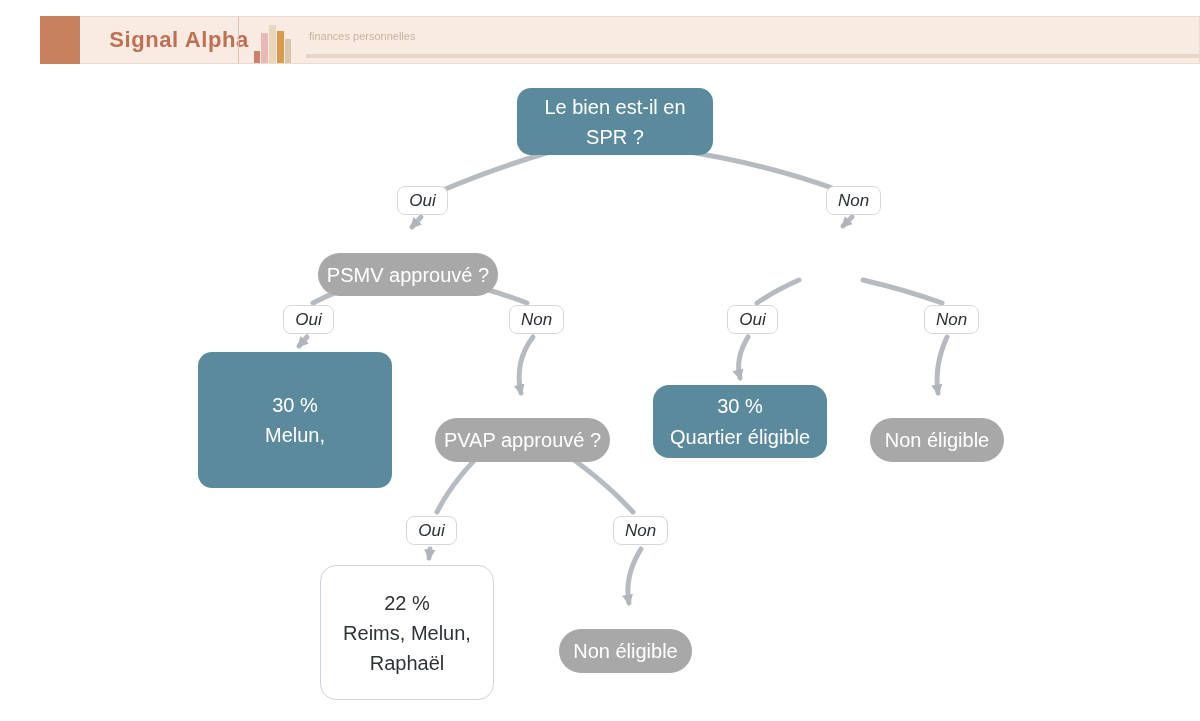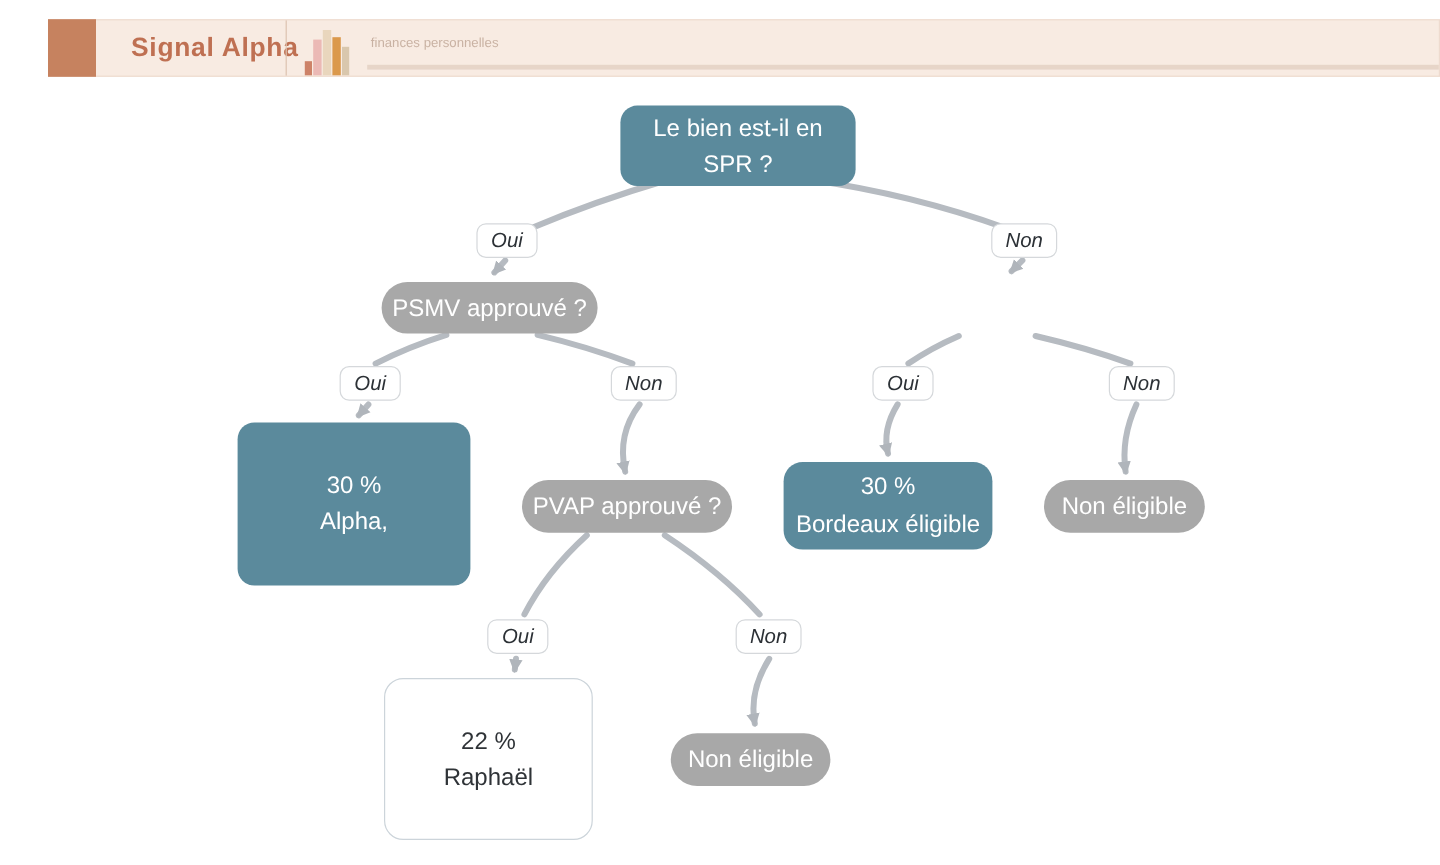--- a/index.html
+++ b/index.html
@@ -74,21 +74,21 @@
     display: flex;
     flex-direction: column;
     align-items: center;
     justify-content: center;
     text-align: center;
     font-size: 20px;
     line-height: 30px;
     white-space: nowrap;
   }
   .node-teal { background: #5b8a9c; color: #ffffff; }
-  .node-gray { background: #a8a8a8; color: #ffffff; }
+  .node-gray { background: #a8a8a8; color: #ffffff; margin-top: 18px; }
   .node-white {
     background: #ffffff;
     color: #2f3337;
     border: 1.5px solid #ccd4da;
   }
 
   #node-root   { left: 517px; top: 88px;  width: 196px; height: 67px;  border-radius: 14px; }
   #node-psmv   { left: 318px; top: 235px; width: 180px; height: 43px;  border-radius: 22px; }
   #node-qad    { left: 750px; top: 234px; width: 178px; height: 44px;  border-radius: 22px; }
   #node-res-psmv { left: 198px; top: 352px; width: 194px; height: 136px; border-radius: 14px; }
@@ -190,45 +190,46 @@
   </div>
   <div id="lbl-oui-3" class="edge-label lbl-oui">
     <span>Oui</span>
   </div>
   <div id="lbl-non-3" class="edge-label lbl-non">
     <span>Non</span>
   </div>
 
   <div id="node-res-psmv" class="node node-teal">
     <span>30 %</span>
-    <span>Alpha,</span>
+    <span>Melun,</span>
   </div>
 
   <div id="node-pvap" class="node node-gray">
     <span>PVAP approuvé ?</span>
   </div>
 
   <div id="node-res-qad" class="node node-teal">
     <span>30 %</span>
-    <span>Bordeaux éligible</span>
+    <span>Quartier éligible</span>
   </div>
 
   <div id="node-ne-right" class="node node-gray">
     <span>Non éligible</span>
   </div>
 
   <div id="lbl-oui-4" class="edge-label lbl-oui">
     <span>Oui</span>
   </div>
   <div id="lbl-non-4" class="edge-label lbl-non">
     <span>Non</span>
   </div>
 
   <div id="node-res-pvap" class="node node-white">
     <span>22 %</span>
+    <span>Reims, Melun,</span>
     <span>Raphaël</span>
   </div>
 
   <div id="node-ne-bottom" class="node node-gray">
     <span>Non éligible</span>
   </div>
 
 </div>
 
 </body></html>

